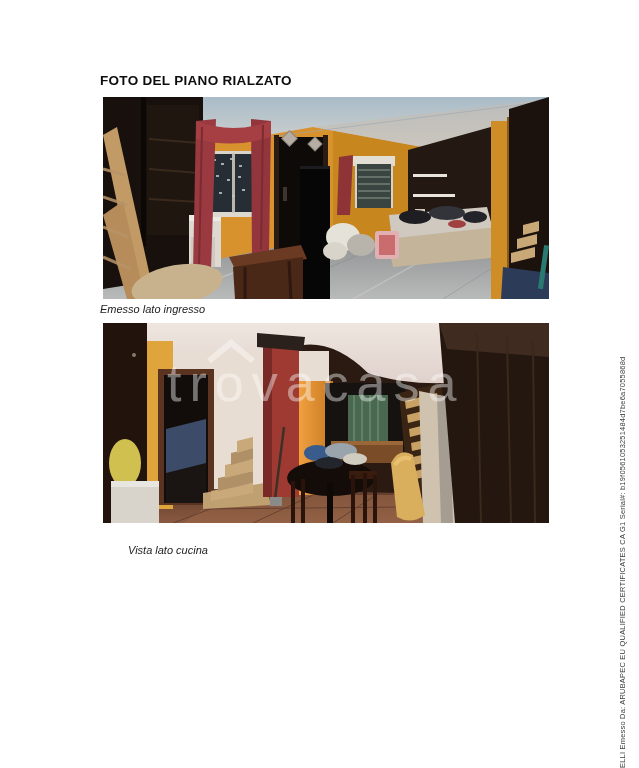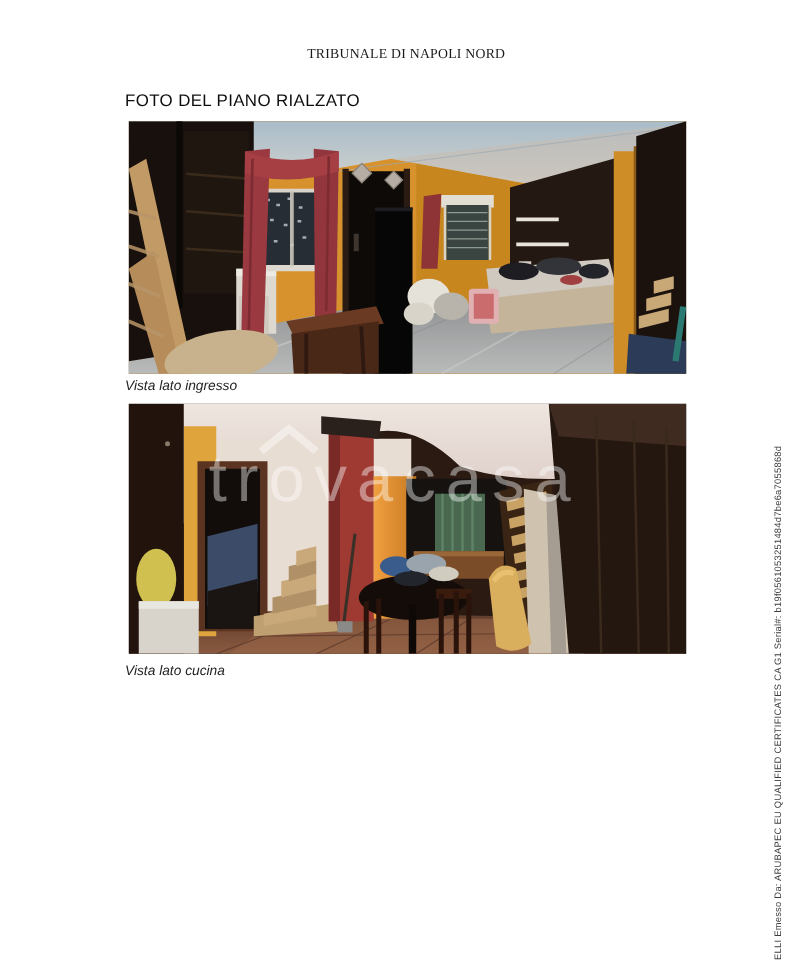--- a/index.html
+++ b/index.html
@@ -8,45 +8,44 @@
     font-family:"Liberation Sans",sans-serif;overflow:hidden;
   }
   .doc-header{
     position:absolute;left:100px;top:36px;width:450px;text-align:center;
     font-family:"Liberation Serif",serif;color:#1a1a1a;
   }
   .doc-header .h-line1{font-size:11px;line-height:14px;letter-spacing:.2px;}
   .doc-header .h-line2{font-size:10.5px;line-height:14px;}
   .page-title{
     position:absolute;left:100px;top:73px;
-    font-size:13.5px;font-weight:normal;color:#0d0d0d;letter-spacing:.3px;
+    font-size:13.5px;font-weight:bold;color:#0d0d0d;letter-spacing:.3px;
   }
   .photo{
     position:absolute;left:103px;width:446px;display:block;
     background:#777;
   }
   #photo1{top:97px;height:202px;}
   #photo2{top:323px;height:200px;}
   .caption{
     position:absolute;left:100px;font-size:11px;font-style:italic;color:#222;
   }
   #caption1{top:303px;}
-  #caption2{top:531px;}
+  #caption2{top:544px;margin-left:28px;}
   .signature-stamp{
     position:absolute;left:618px;top:768px;width:392px;
     transform:rotate(-90deg);transform-origin:0 0;
     font-size:7.5px;color:#3d3d3d;white-space:nowrap;letter-spacing:.2px;
   }
   svg{display:block;}
 </style>
 </head>
 <body>
 
 <div class="doc-header">
-  <div class="h-line1">TRIBUNALE DI NAPOLI NORD</div>
 </div>
 
 <div class="page-title">FOTO DEL PIANO RIALZATO</div>
 
 <svg id="photo1" class="photo" viewBox="0 0 446 202" preserveAspectRatio="none">
   <defs>
     <linearGradient id="p1ceil" x1="0" y1="0" x2="0" y2="1">
       <stop offset="0" stop-color="#a9bcc9"></stop>
         <stop offset="1" stop-color="#d9d6ce"></stop>
     </linearGradient>
@@ -198,21 +197,21 @@
 
   <g>
     <ellipse cx="74" cy="188" rx="46" ry="20" fill="#c8b28e" transform="rotate(-10 74 188)"></ellipse>
     <polygon points="126,160 198,148 204,162 132,172" fill="#6a3a22"></polygon>
     <polygon points="130,170 200,160 200,202 132,202" fill="#4a2818"></polygon>
     <line x1="142" y1="170" x2="142" y2="202" stroke="#2e1810" stroke-width="3"></line>
     <line x1="186" y1="164" x2="188" y2="202" stroke="#2e1810" stroke-width="3"></line>
   </g>
 </svg>
 
-<div id="caption1" class="caption">Vista lato ingresso</div>
+<div id="caption1" class="caption">Emesso lato ingresso</div>
 
 <svg id="photo2" class="photo" viewBox="0 0 446 200" preserveAspectRatio="none">
   <defs>
     <linearGradient id="p2ceil" x1="0" y1="0" x2="0" y2="1">
       <stop offset="0" stop-color="#efe6e0"></stop>
         <stop offset="1" stop-color="#d6c4be"></stop>
     </linearGradient>
     <linearGradient id="p2floor" x1="0" y1="0" x2="0" y2="1">
       <stop offset="0" stop-color="#5f3b2b"></stop>
         <stop offset="1" stop-color="#8a5a40"></stop>

